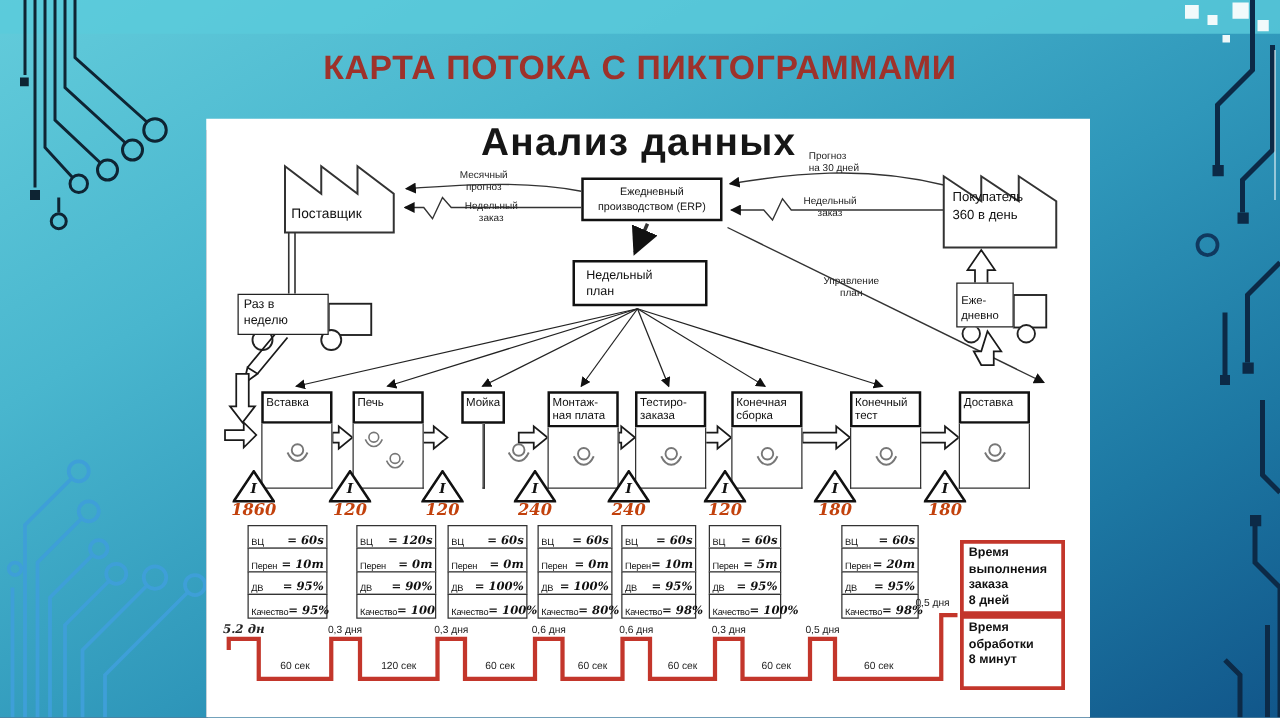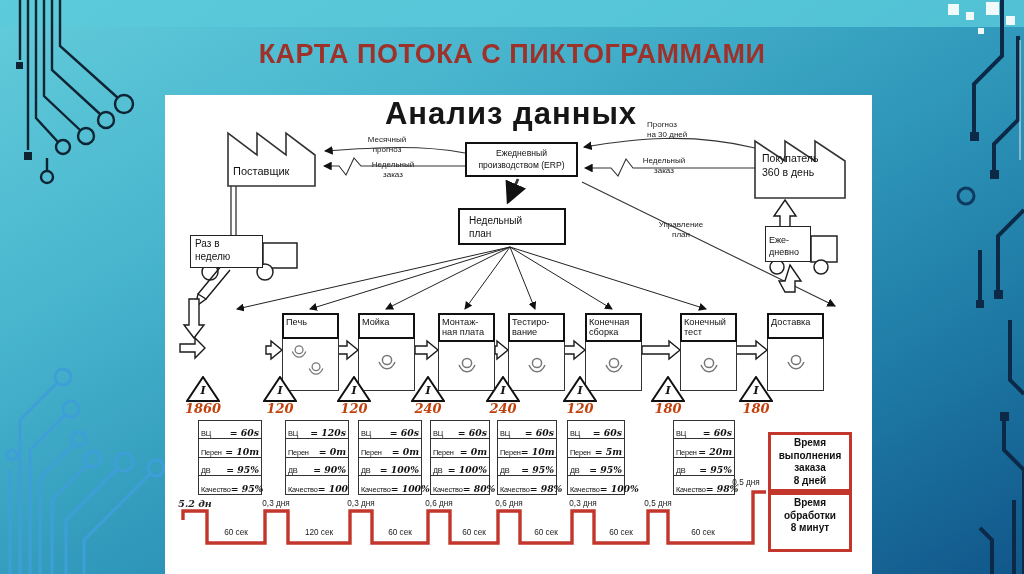--- a/index.html
+++ b/index.html
@@ -18,21 +18,21 @@
   .boxed{position:absolute;background:#fff;color:#111;white-space:pre-line;box-sizing:border-box;}
   #erp-box{left:300px;top:47px;width:113px;height:35px;border:2.2px solid #111;
            display:flex;align-items:center;justify-content:center;text-align:center;font:8.6px/1.3 "Liberation Sans",sans-serif;}
   #plan-box{left:293px;top:113px;width:108px;height:37px;border:2.6px solid #111;
            display:flex;align-items:center;padding-left:9px;font:10px/1.3 "Liberation Sans",sans-serif;}
   #sup-truck{left:25px;top:140px;width:73px;height:33px;border:1.6px solid #222;padding:1px 0 0 4px;font:10px/1.3 "Liberation Sans",sans-serif;}
   #cus-truck{left:600px;top:131px;width:46px;height:36px;border:1.6px solid #222;padding:8px 0 0 3px;font:9px/1.3 "Liberation Sans",sans-serif;}
   #sup-name{position:absolute;left:68px;top:70px;width:80px;font:11px "Liberation Sans",sans-serif;color:#111;}
   #cus-name{position:absolute;left:597px;top:56px;width:82px;font:10.5px/1.35 "Liberation Sans",sans-serif;color:#111;white-space:pre-line;}
   .redbox{position:absolute;left:603px;width:84px;height:60px;border:3.5px solid #c3362b;background:#fff;
-          box-sizing:border-box;padding:2px 4px;font:bold 10px/1.25 "Liberation Sans",sans-serif;color:#111;white-space:pre-line;text-align:center;}
+          box-sizing:border-box;padding:2px 4px;font:bold 10px/1.25 "Liberation Sans",sans-serif;color:#111;white-space:pre-line;}
   .proc{position:absolute;display:flex;flex-direction:column;box-sizing:border-box;}
   .proc .hd{border:2px solid #111;background:#fff;font:9.2px/1.12 "Liberation Sans",sans-serif;color:#111;
             padding:2px 2px;min-height:18px;white-space:pre-line;}
   .proc .bd{border:1.6px solid #333;border-top:none;background:#fff;flex:1;position:relative;}
   .tri{position:absolute;width:34px;text-align:center;}
   .tri .sym{position:absolute;left:0;right:0;top:8px;font:italic bold 11px "DejaVu Serif",serif;color:#111;}
   .tri .cnt{position:absolute;left:-10px;right:-10px;top:25px;font:italic bold 13px "DejaVu Serif",serif;color:#c2410c;}
   .dbox{position:absolute;top:326px;}
   .drow{height:19.5px;border:1.1px solid #333;margin-top:-1.1px;display:flex;align-items:flex-end;
         padding:0 2px;background:#fff;box-sizing:border-box;}
@@ -205,55 +205,64 @@
     <div class="lbl" style="left:478px;top:125px;width:76px">Управление
 план</div>
 
     <div class="redbox" style="top:337px">Время
 выполнения
 заказа
 8 дней</div>
     <div class="redbox" style="top:397px">Время
 обработки
 8 минут</div>
+  <div class="proc" style="left: 44px; top: 218px; width: 57px; height: 78px;">
+        <div class="hd">Вставка</div>
+        <div class="bd">
+          <span style="position:absolute;left:15px;top:13px"><svg width="26" height="24" viewBox="0 0 26 24">
+  <circle cx="13" cy="8" r="4.6" fill="none" stroke="#777" stroke-width="1.5"></circle>
+  <path d="M5,10 C9,19 17,19 21,10" fill="none" stroke="#777" stroke-width="1.5"></path>
+            </svg></span>
+        </div>
+      </div>
       <div class="proc" style="left: 117px; top: 218px; width: 57px; height: 78px;">
         <div class="hd">Печь</div>
         <div class="bd">
           <span style="position:absolute;left:5px;top:4px"><svg width="22.099999999999998" height="20.4" viewBox="0 0 26 24">
   <circle cx="13" cy="8" r="4.6" fill="none" stroke="#777" stroke-width="1.5"></circle>
   <path d="M5,10 C9,19 17,19 21,10" fill="none" stroke="#777" stroke-width="1.5"></path>
             </svg></span>
                   <span style="position:absolute;left:22px;top:21px"><svg width="22.099999999999998" height="20.4" viewBox="0 0 26 24">
   <circle cx="13" cy="8" r="4.6" fill="none" stroke="#777" stroke-width="1.5"></circle>
   <path d="M5,10 C9,19 17,19 21,10" fill="none" stroke="#777" stroke-width="1.5"></path>
             </svg></span>
         </div>
       </div>
-      <div class="proc" style="left: 193px; top: 218px; width: 57px; height: 78px;">
+      <div class="proc" style="left: 193px; top: 218px; width: 57px; height: 78px; align-items: center;">
         <div class="hd">Мойка</div>
         <div class="bd">
           <span style="position:absolute;left:15px;top:13px"><svg width="26" height="24" viewBox="0 0 26 24">
   <circle cx="13" cy="8" r="4.6" fill="none" stroke="#777" stroke-width="1.5"></circle>
   <path d="M5,10 C9,19 17,19 21,10" fill="none" stroke="#777" stroke-width="1.5"></path>
             </svg></span>
         </div>
       </div>
       <div class="proc" style="left: 273px; top: 218px; width: 57px; height: 78px;">
         <div class="hd">Монтаж-
 ная плата</div>
         <div class="bd">
           <span style="position:absolute;left:15px;top:13px"><svg width="26" height="24" viewBox="0 0 26 24">
   <circle cx="13" cy="8" r="4.6" fill="none" stroke="#777" stroke-width="1.5"></circle>
   <path d="M5,10 C9,19 17,19 21,10" fill="none" stroke="#777" stroke-width="1.5"></path>
             </svg></span>
         </div>
       </div>
       <div class="proc" style="left: 343px; top: 218px; width: 57px; height: 78px;">
         <div class="hd">Тестиро-
-вание</div>
+заказа</div>
         <div class="bd">
           <span style="position:absolute;left:15px;top:13px"><svg width="26" height="24" viewBox="0 0 26 24">
   <circle cx="13" cy="8" r="4.6" fill="none" stroke="#777" stroke-width="1.5"></circle>
   <path d="M5,10 C9,19 17,19 21,10" fill="none" stroke="#777" stroke-width="1.5"></path>
             </svg></span>
         </div>
       </div>
       <div class="proc" style="left: 420px; top: 218px; width: 57px; height: 78px;">
         <div class="hd">Конечная
 сборка</div>

